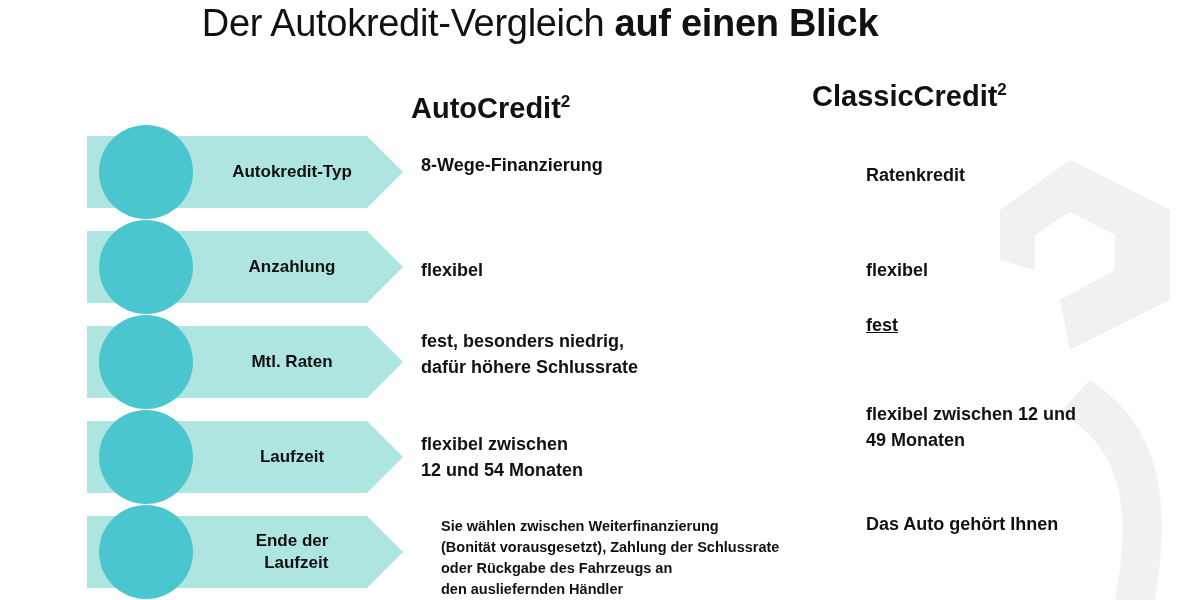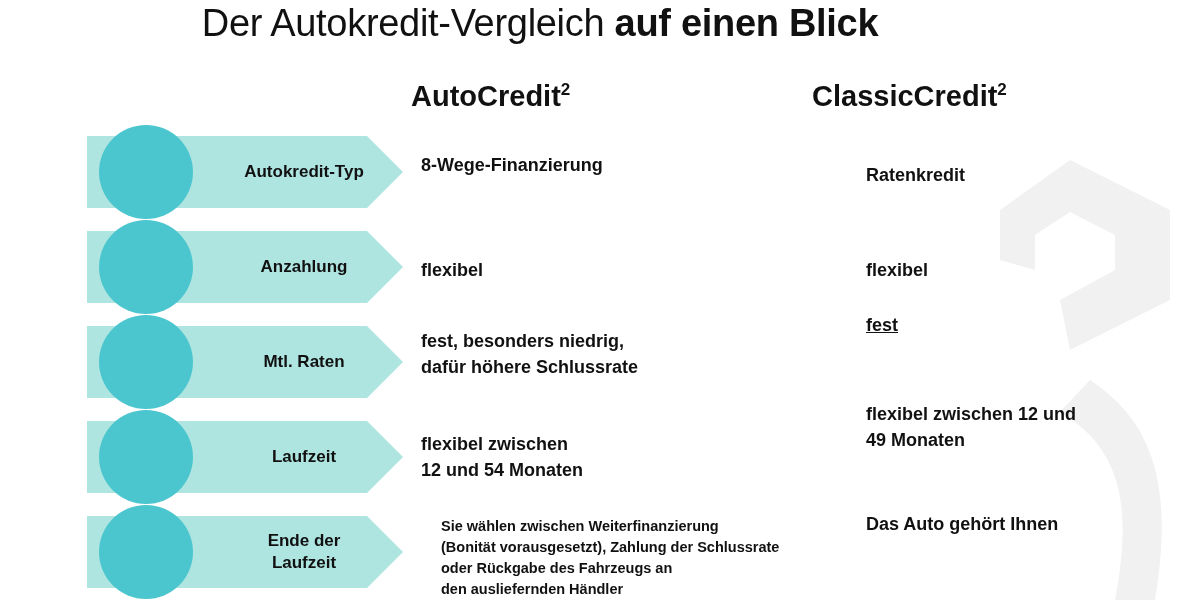--- a/index.html
+++ b/index.html
@@ -51,21 +51,21 @@
   
   .col-head {
     position: absolute;
     font-size: 29px;
     font-weight: 700;
     color: #111111;
     white-space: nowrap;
     z-index: 3;
   }
   .col-head sup { font-size: 17px; font-weight: 700; vertical-align: super; }
-  #col-head-1 { top: 80px; left: 411px; }
+  #col-head-1 { top: 92px; left: 411px; }
   #col-head-2 { top: 80px; left: 812px; }
 
   
   .row { position: absolute; left: 0; width: 1200px; z-index: 2; }
 
   
   .banner {
     position: absolute;
     left: 87px;
     width: 316px;
@@ -82,28 +82,28 @@
     position: absolute;
     left: 12px;
     top: -11px;
     width: 94px;
     height: 94px;
     border-radius: 50%;
     background: #4cc6ce;
   }
   .banner .label {
     position: absolute;
-    left: 122px;
+    left: 110px;
     top: 0;
     width: 190px;
     height: 72px;
     display: flex;
     align-items: center;
     justify-content: center;
-    text-align: center;
+    text-align: right;
     font-size: 17px;
     font-weight: 700;
     color: #111111;
     line-height: 22px;
     white-space: pre-line;
   }
 
   .cell {
     position: absolute;
     font-size: 18px;

